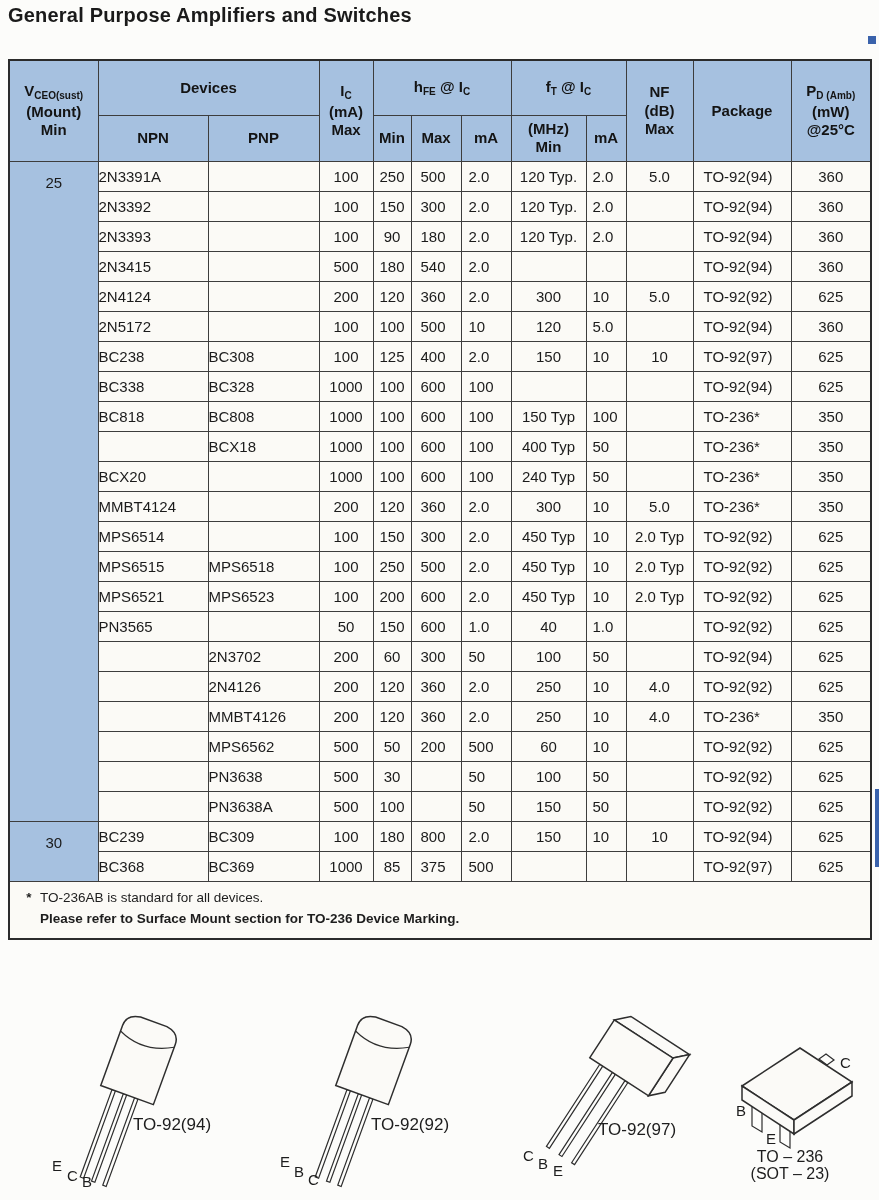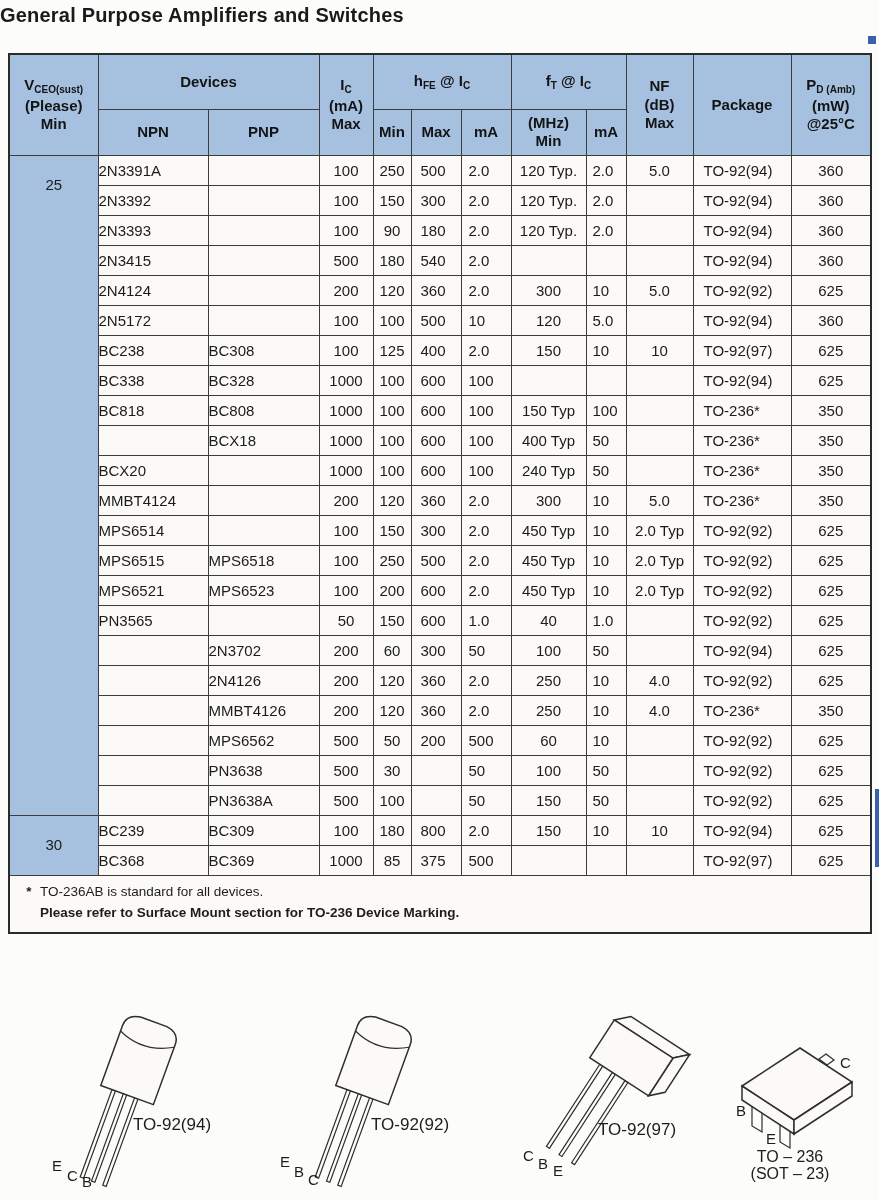--- a/index.html
+++ b/index.html
@@ -1,27 +1,27 @@
 <!DOCTYPE html>
 <html><head>
 <meta charset="utf-8">
 <style>
   html,body{margin:0;padding:0;}
   body{width:879px;height:1200px;background:#ffffff;font-family:"Liberation Sans","DejaVu Sans",sans-serif;}
   .page{position:relative;width:879px;height:1200px;background:#fcfcfa;overflow:hidden;}
 
-  .title{position:absolute;left:0;top:4px;margin:0;font-size:20px;font-weight:bold;color:#1a1a1a;letter-spacing:.2px;}
-
-  table.spec{position:absolute;left:8px;top:53px;width:862px;border-collapse:collapse;table-layout:fixed;border:2px solid #2b2b2b;}
+  .title{position:absolute;left:8px;top:4px;margin:0;font-size:20px;font-weight:bold;color:#1a1a1a;letter-spacing:.2px;}
+
+  table.spec{position:absolute;left:8px;top:59px;width:862px;border-collapse:collapse;table-layout:fixed;border:2px solid #2b2b2b;}
   table.spec th,table.spec td{border:1px solid #3d3d3d;overflow:hidden;white-space:nowrap;}
   thead th{background:#a6c1e0;font-weight:bold;font-size:15px;color:#141414;text-align:center;vertical-align:middle;line-height:1.22;padding:0;}
   tr.h1{height:55px;} tr.h2{height:46px;margin-left:48px;}
   sub{font-size:10px;vertical-align:-3px;}
   tbody td{background:#fbfaf6;font-size:15px;color:#1b1b1b;height:29px;text-align:center;padding:0;}
-  td.vcell{background:#a6c1e0;vertical-align:top;padding-top:20px;text-align:center;}
+  td.vcell{background:#a6c1e0;vertical-align:top;padding-top:12px;text-align:center;}
   td.l{text-align:left;}
   td.pkg{text-align:left;padding-left:10px;}
   td.lmax{text-align:left;padding-left:9px;}
   td.ln7{text-align:left;padding-left:7px;}
   td.ln5{text-align:left;padding-left:6px;}
   tfoot td{background:#fbfaf6;text-align:left;vertical-align:top;padding:8px 0 10px 8px;font-size:13.5px;color:#1d1d1d;height:38px;margin-top:28px;}
   .fn1{margin-bottom:6px;}
   .fn-star{display:inline-block;width:22px;text-align:center;font-weight:bold;}
   .fn2{margin-left:22px;font-weight:bold;}
 
@@ -56,21 +56,21 @@
         <col style="width:75px">
       <col style="width:40px">
         <col style="width:67px">
         <col style="width:98px">
         <col style="width:80px">
     </colgroup>
     <thead>
       <tr class="h1">
         <th rowspan="2">
           <div><span>V</span><sub>CEO(sust)</sub></div>
-          <div>(Please)</div>
+          <div>(Mount)</div>
           <div>Min</div>
         </th>
         <th colspan="2">Devices</th>
         <th rowspan="2">
           <div><span>I</span><sub>C</sub></div>
           <div>(mA)</div>
           <div>Max</div>
         </th>
         <th colspan="3"><span>h</span><sub>FE</sub><span> @ I</span><sub>C</sub></th>
         <th colspan="2"><span>f</span><sub>T</sub><span> @ I</span><sub>C</sub></th>

